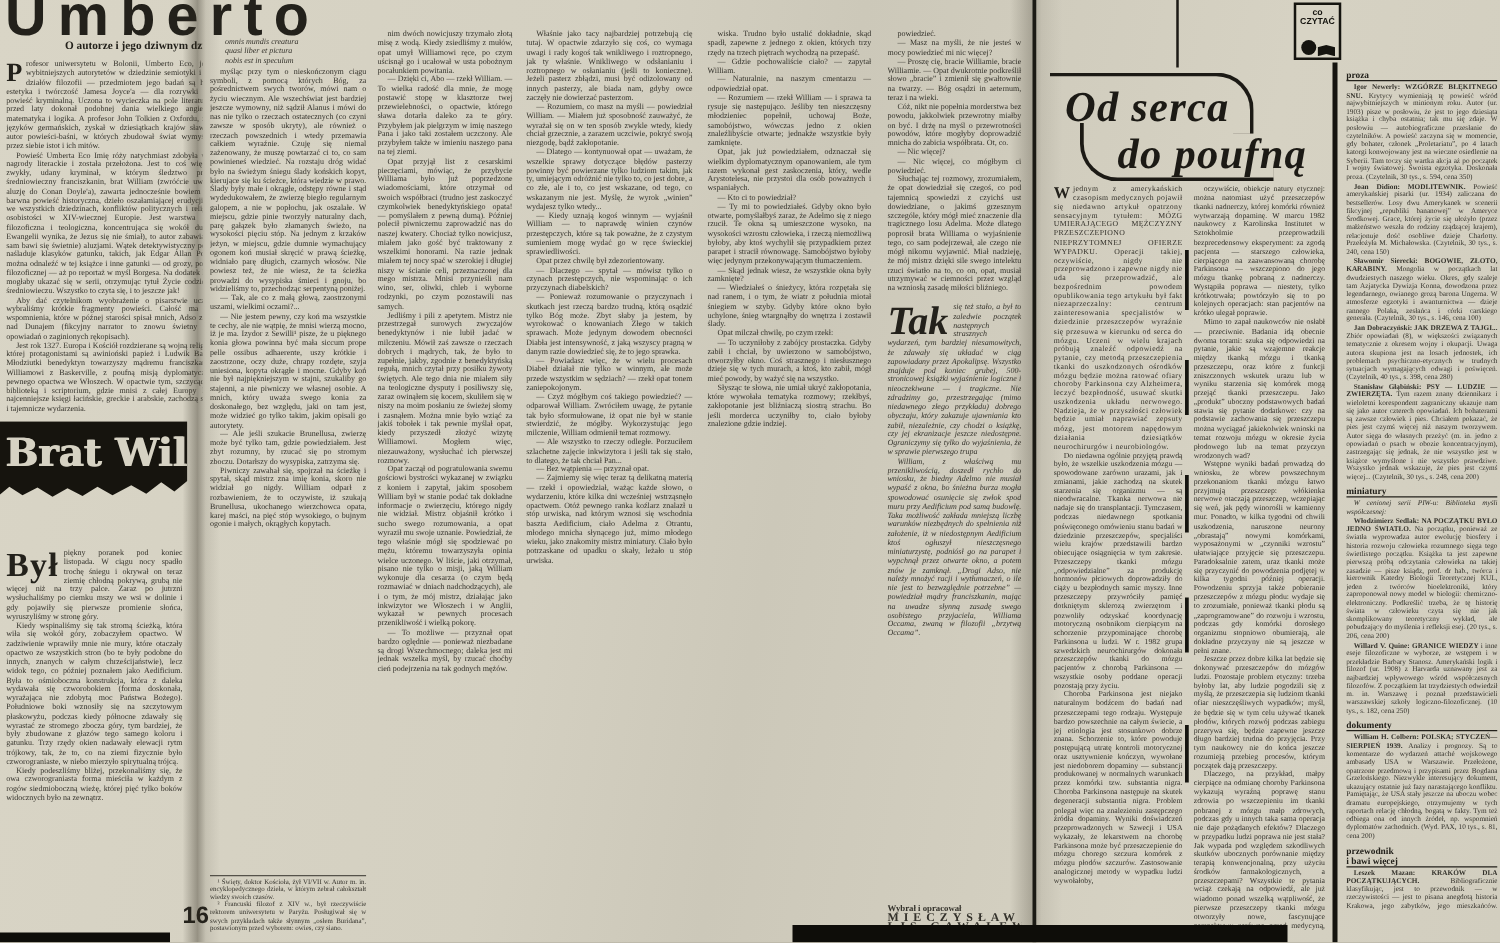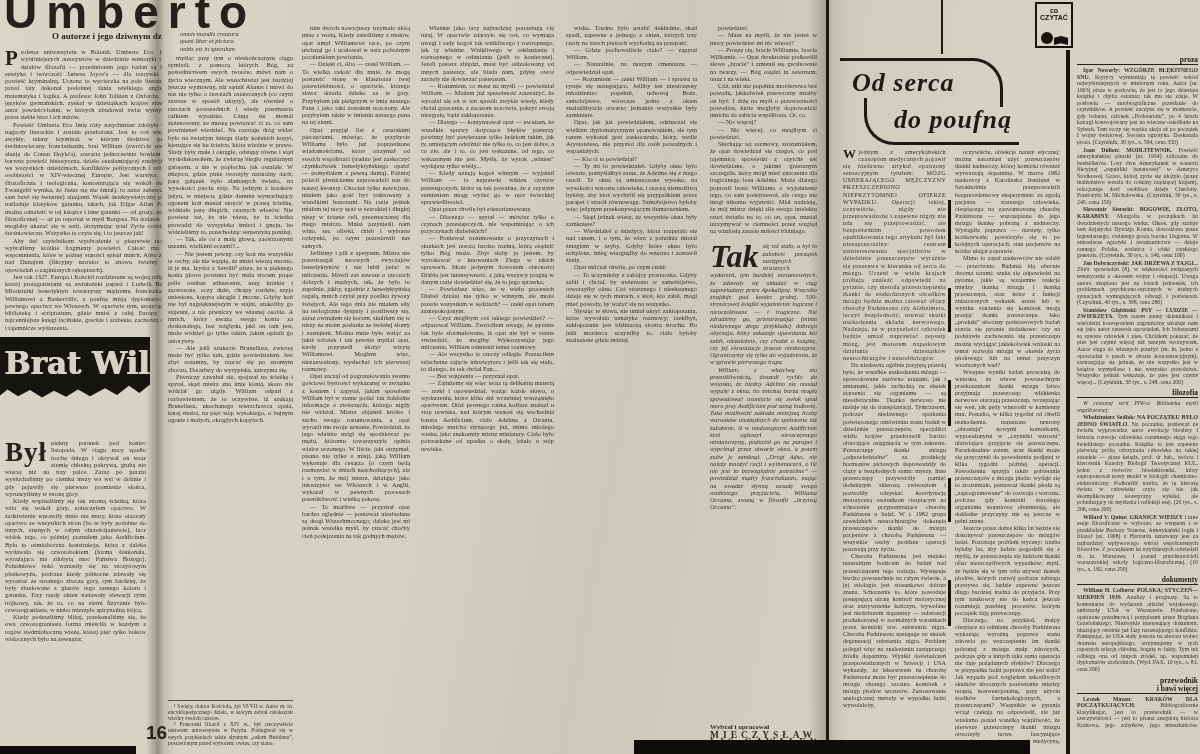--- a/index.html
+++ b/index.html
@@ -34,32 +34,32 @@
   .pgnum{position:absolute;font-family:"Liberation Sans",sans-serif;font-weight:700;
     font-size:19px;color:#23211b;}
   .crease{position:absolute;top:0;height:754px;pointer-events:none;}
   .crease-left{left:146px;width:30px;
     background:linear-gradient(90deg,rgba(45,40,28,0) 0%,rgba(45,40,28,.38) 40%,rgba(45,40,28,.10) 62%,rgba(45,40,28,0) 100%);}
   .fold{left:808px;width:42px;
     background:linear-gradient(90deg,rgba(45,40,28,0) 0%,rgba(45,40,28,.25) 42%,rgba(45,40,28,.08) 60%,rgba(45,40,28,0) 100%);}
   .fold-rule{position:absolute;left:826px;top:0;width:3px;height:754px;background:#1b1a14;}
   .title-wrap{position:absolute;left:838px;top:52px;width:182px;height:92px;}
   .tl{position:absolute;font-style:italic;font-weight:700;font-family:"Liberation Serif",serif;
-    font-size:26px;color:#1c1a15;white-space:nowrap;letter-spacing:1px;}
+    font-size:34px;color:#1c1a15;white-space:nowrap;letter-spacing:1px;}
   .br1{position:absolute;left:2px;top:6px;width:160px;height:46px;
     border-top:3px solid #1c1a15;border-right:3px solid #1c1a15;border-top-right-radius:30px;}
   .br2{position:absolute;left:26px;top:46px;width:152px;height:44px;
     border-bottom:3px solid #1c1a15;border-left:3px solid #1c1a15;border-bottom-left-radius:30px;}
   .vline-top{position:absolute;left:941px;top:0;width:2px;height:54px;background:#1c1a15;}
   .col-rule{position:absolute;left:1066px;top:50px;width:4px;height:704px;background:#15140f;}
   .tick{position:absolute;left:948px;width:3px;background:#15140f;}
   .books{position:absolute;left:1077px;top:52px;width:121px;height:676px;overflow:hidden;
     font-size:5.8px;line-height:6.55px;text-align:justify;}
   .books p{margin:0 0 1px 0;text-indent:6px;}
-  .bk-h{font-weight:700;font-size:7.5px;text-align:right;border-bottom:1.5px solid #23211b;
+  .bk-h{font-weight:700;font-size:7.5px;text-align:left;border-bottom:1.5px solid #23211b;
     margin:4px 0 2px 0;white-space:pre-line;line-height:8px;color:#23211b;}
   .bk-lead{font-weight:700;}
   .logo{position:absolute;left:1035px;top:2px;width:40px;height:50px;}
   .logo .plac{width:34px;height:42px;border:2px solid #15140f;background:#d8d4c5;position:relative;overflow:hidden;}
   .logo .plac .txt{font-family:"Liberation Sans",sans-serif;font-weight:700;font-size:7px;
     line-height:7px;text-align:center;margin-top:3px;color:#15140f;white-space:pre-line;}
   .logo .reader{position:absolute;left:4px;bottom:2px;width:12px;height:12px;border-radius:50%;background:#15140f;}
   .logo .book{position:absolute;right:3px;bottom:1px;width:14px;height:9px;background:#15140f;
     clip-path:polygon(0 20%,50% 0,100% 20%,100% 100%,50% 80%,0 100%);}
   .band{position:absolute;background:#0e0d09;}
@@ -245,21 +245,21 @@
       </div>
     </div>
 
     <div class="books" id="books-col">
         <div class="bk-h">proza</div>
         <p><span class="bk-lead">Igor Newerly: WZGÓRZE BŁĘKITNEGO SNU. </span>Krytycy wymieniają tę powieść wśród najwybitniejszych w minionym roku. Autor (ur. 1903) pisze w posłowiu, że jest to jego dziesiąta książka i chyba ostatnia; tak mu się zdaje. W posłowiu — autobiograficzne przesłanie do czytelników. A powieść zaczyna się w momencie, gdy bohater, członek „Proletariatu”, po 4 latach katorgi konwojowany jest na wieczne osiedlenie na Syberii. Tam toczy się wartka akcja aż po początek I wojny światowej. Swoista egzotyka. Doskonała proza. (Czytelnik, 30 tys., s. 594, cena 350)</p>
         <p><span class="bk-lead">Joan Didion: MODLITEWNIK. </span>Powieść amerykańskiej pisarki (ur. 1934) zaliczana do bestsellerów. Losy dwu Amerykanek w scenerii fikcyjnej „republiki bananowej” w Ameryce Środkowej. Grace, której życie się ułożyło (przez małżeństwo weszła do rodziny rządzącej krajem), relacjonuje dość osobliwe dzieje Charlotty. Przełożyła M. Michałowska. (Czytelnik, 30 tys., s. 240, cena 150)</p>
         <p><span class="bk-lead">Sławomir Sierecki: BOGOWIE, ZŁOTO, KARABINY. </span>Mongolia w początkach lat dwudziestych naszego wieku. Okres, gdy szaleje tam Azjatycka Dywizja Konna, dowodzona przez legendarnego, owianego grozą barona Ungerna. W atmosferze egzotyki i awanturnictwa — dzieje rannego Polaka, zesłańca i córki carskiego generała. (Czytelnik, 30 tys., s. 146, cena 100)</p>
         <p><span class="bk-lead">Jan Dobraczyński: JAK DRZEWA Z TAJGI... </span>Zbiór opowiadań (8), w większości związanych tematycznie z okresem wojny i okupacji. Uwaga autora skupiona jest na losach jednostek, ich problemach psychiczno-etycznych w trudnych sytuacjach wymagających odwagi i poświęceń. (Czytelnik, 40 tys., s. 398, cena 280)</p>
         <p><span class="bk-lead">Stanisław Głąbiński: PSY — LUDZIE — ZWIERZĘTA. </span>Tym razem znany dziennikarz i wieloletni korespondent zagraniczny ukazuje nam się jako autor czterech opowiadań. Ich bohaterami są zawsze człowiek i pies. Chciałem pokazać, że pies jest czymś więcej niż naszym tworzywem. Autor sięga do własnych przeżyć (m. in. jedno z opowiadań o psach w obozie koncentracyjnym), zastrzegając się jednak, że nie wszystko jest w książce wymyślone i nie wszystko prawdziwe. Wszystko jednak wskazuje, że pies jest czymś więcej... (Czytelnik, 30 tys., s. 248, cena 200)</p>
-        <div class="bk-h">filozofia</div>
+        <div class="bk-h">miniatury</div>
         <p style="font-style: italic;">W cenionej serii PIW-u: Biblioteka myśli współczesnej:</p>
         <p><span class="bk-lead">Włodzimierz Sedlak: NA POCZĄTKU BYŁO JEDNO ŚWIATŁO. </span>Na początku, ponieważ ze światła wyprowadza autor ewolucję biosfery i historia rozwoju człowieka rozumnego sięga tego świetlistego początku. Książka ta jest zapewne pierwszą próbą odczytania człowieka na takiej zasadzie — pisze ksiądz, prof. dr hab., twórca i kierownik Katedry Biologii Teoretycznej KUL, jeden z twórców bioelektroniki, który zaproponował nowy model w biologii: chemiczno-elektroniczny. Podkreślić trzeba, że tę historię świata w człowieku czyta się nie jak skomplikowany teoretyczny wykład, ale pobudzający do myślenia i refleksji esej. (20 tys., s. 206, cena 200)</p>
         <p><span class="bk-lead">Willard V. Quine: GRANICE WIEDZY </span>i inne eseje filozoficzne w wyborze, ze wstępem i w przekładzie Barbary Stanosz. Amerykański logik i filozof (ur. 1908) z Harvarda uznawany jest za najbardziej wpływowego wśród współczesnych filozofów. Z początkiem lat trzydziestych odwiedził m. in. Warszawę i poznał przedstawicieli warszawskiej szkoły logiczno-filozoficznej. (10 tys., s. 182, cena 250)</p>
         <div class="bk-h">dokumenty</div>
         <p><span class="bk-lead">William H. Colbern: POLSKA; STYCZEŃ—SIERPIEŃ 1939. </span>Analizy i prognozy. Są to komentarze do wydarzeń attaché wojskowego ambasady USA w Warszawie. Przełożone, opatrzone przedmową i przypisami przez Bogdana Grzelońskiego. Niezwykle interesujący dokument, ukazujący ostatnie już fazy narastającego konfliktu. Pamiętając, że USA stały jeszcze na uboczu wobec dramatu europejskiego, otrzymujemy w tych raportach relację chłodną, bogatą w fakty. Tym też odbiega ona od innych źródeł, np. wspomnień dyplomatów zachodnich. (Wyd. PAX, 10 tys., s. 81, cena 200)</p>
         <div class="bk-h">przewodnik
 i bawi więcej</div>
         <p><span class="bk-lead">Leszek Mazan: KRAKÓW DLA POCZĄTKUJĄCYCH. </span>Bibliograficznie klasyfikując, jest to przewodnik — w rzeczywistości — jest to pisana anegdotą historia Krakowa, jego zabytków, jego mieszkańców. Opowieść o osobliwościach dawnych i współczesnych, pełna dygresji, także np. w literaturę. Pierwszy rozdział ma tytuł: Kochany, jesteś w Krakowie! Marzenie! (Szkoda, że nie ma spisu rozdziałów). Ale niekoniecznie trzeba być w Krakowie, żeby tę książkę czytać. Można miasto dzięki niej poznać, można — znając — bardziej zrozumieć i polubić. A czytając, chciałoby się zawołać: gdzież ty, chłopie, kiedy i jak tyle tego wszystkiego do tej książeczki nazbierał!? Z humorem Mazana korespondują krakowskie rysunki Andrzeja Mleczki. (Wyd. COIT-Kraków, 20 tys., s. 108, cena 380)</p>
       </div>
 

